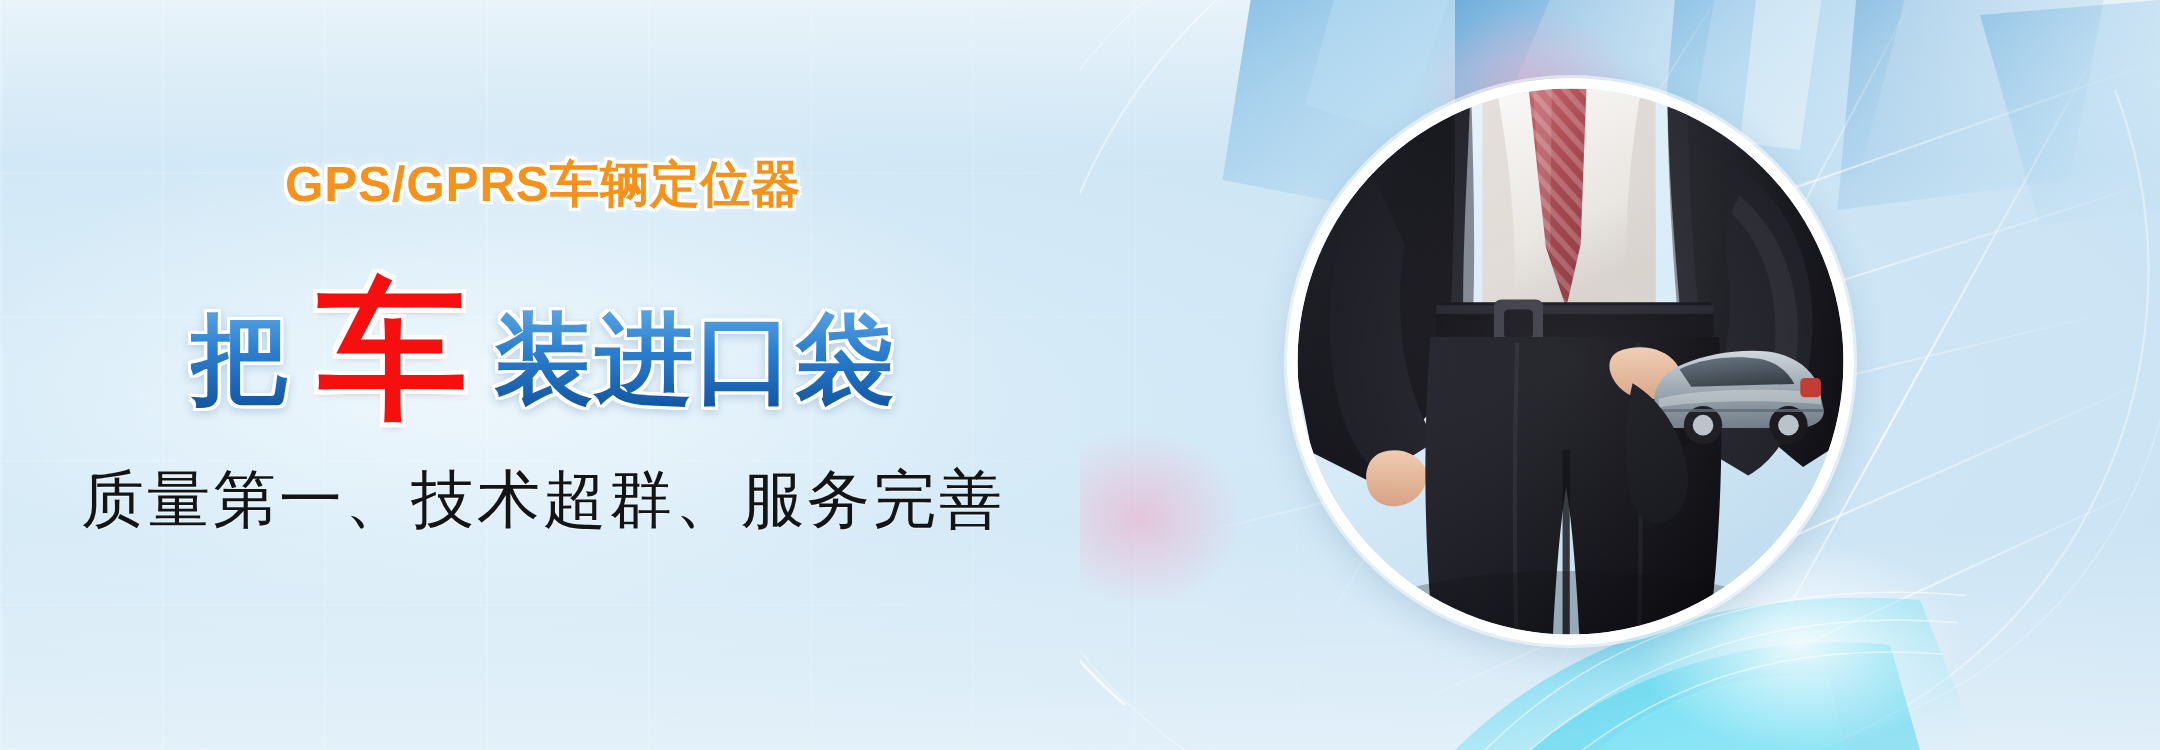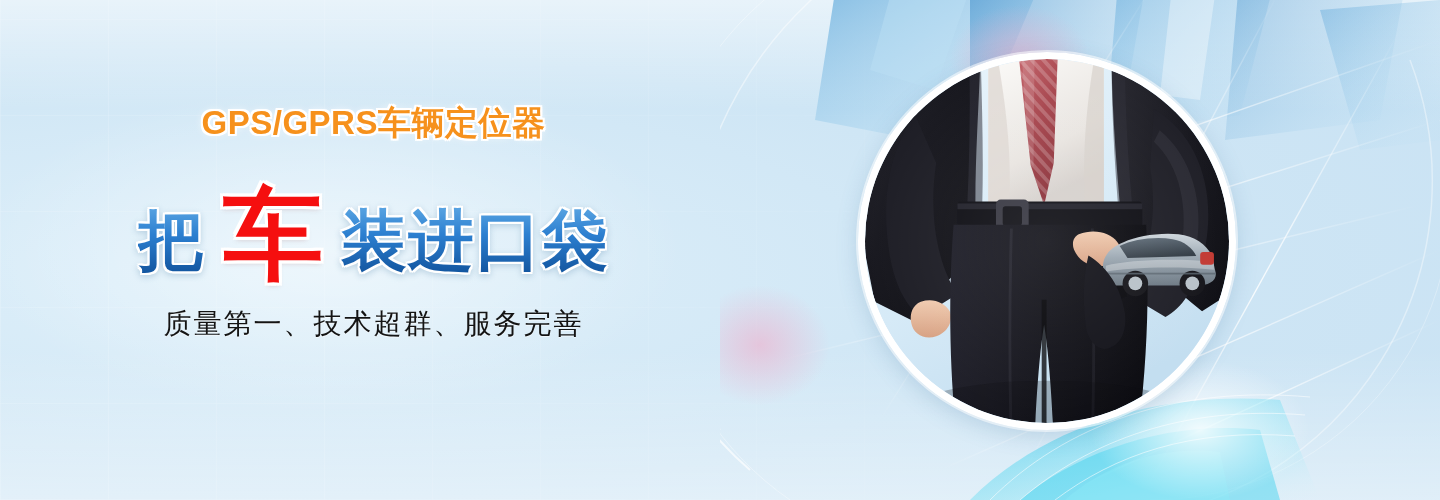--- a/index.html
+++ b/index.html
@@ -81,21 +81,20 @@
   .portrait-inner { position: absolute; inset: 0; }
   .portrait-inner svg { display: block; width: 100%; height: 100%; }
 
   
   .copy {
     position: absolute;
     left: 0;
     top: 0;
     width: 820px;
     height: 380px;
-    padding-left: 23px;
   }
 
   .eyebrow {
     position: absolute;
     left: 0; right: 96px;
     top: 101px;
     text-align: center;
     font-size: 33px;
     font-weight: bold;
     letter-spacing: .5px;
@@ -152,21 +151,21 @@
        0 3px 5px rgba(150,80,80,.28);
   }
 
   .hl-tail { margin-left: 4px; }
 
   .subhead {
     position: absolute;
     left: 0; right: 96px;
     top: 305px;
     text-align: center;
-    font-size: 28px;
+    font-size: 42px;
     letter-spacing: 2px;
     color: #141414;
     white-space: nowrap;
     text-shadow: 0 1px 0 rgba(255,255,255,.55);
   }
 </style>
 </head>
 <body>
 
 <div class="banner">

